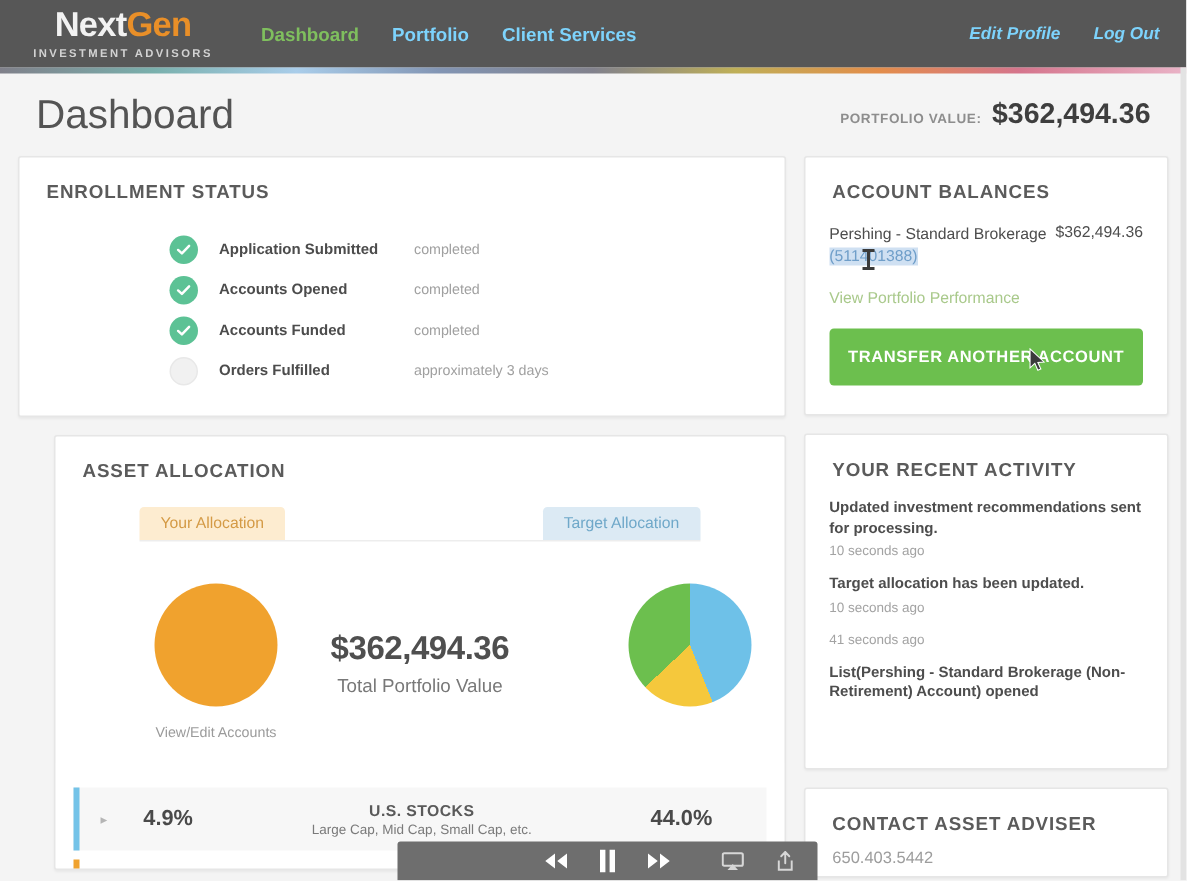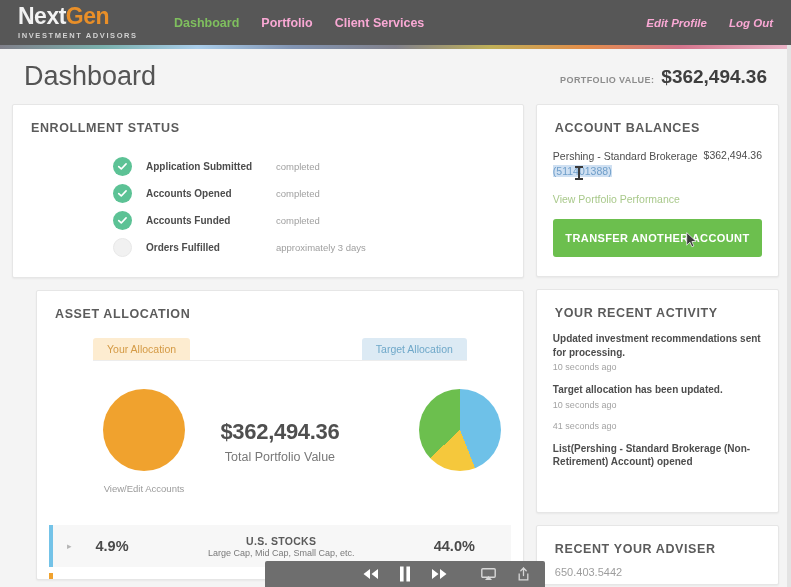--- a/index.html
+++ b/index.html
@@ -7,32 +7,32 @@
     width: 791px; height: 587px;
     font-family: "Liberation Sans", sans-serif;
     background: #f4f4f5;
     overflow: hidden;
   }
   #root { position: relative; width: 791px; height: 587px; overflow: hidden; background:#f4f4f4; }
 
   
   .navbar {
     position: relative; height: 45px; background: #575757;
-    display: flex; align-items: center; padding: 0 18px;
+    display: flex; align-items: center; padding: 0 18px; text-align: center;
   }
   .brand { display: flex; flex-direction: column; justify-content: center; width: 128px; }
   .brand-top { font-size: 23px; font-weight: bold; letter-spacing: -0.5px; line-height: 1; }
   .brand-next { color: #f2f2f2; }
   .brand-gen { color: #e98f28; }
   .brand-sub {
     font-size: 7.5px; color: #d2d2d2; letter-spacing: 1.6px;
     font-weight: bold; margin-top: 3px;
   }
   .nav-links { display: flex; align-items: center; gap: 22px; margin-left: 28px; }
-  .nav-link { font-size: 12.5px; color: #f9a8d4; font-weight: bold; cursor: pointer; white-space: nowrap; }
+  .nav-link { font-size: 12.5px; color: #7dd3fc; font-weight: bold; cursor: pointer; white-space: nowrap; }
   .nav-link.active { color: #7fbf5e; }
   .nav-right { margin-left: auto; display: flex; align-items: center; gap: 22px; }
   .nav-right .nav-link { font-weight: bold; font-size: 11.5px; font-style: italic; }
   .rainbow {
     height: 4px; width: 100%;
     background: linear-gradient(to right,
       #6b6b77 0%, #64a4a0 13%, #9cc6e8 25%, #6e84a8 37%,
       #6d6d7a 50%, #b5a33c 62%, #e07b2c 74%, #cf5e7a 86%, #e8a9c0 100%);
     opacity: 0.85;
   }
@@ -312,21 +312,21 @@
             <div class="act-time">41 seconds ago</div>
           </div>
           <div class="act-item">
             <div class="act-text">List(Pershing - Standard Brokerage (Non-Retirement) Account) opened</div>
 
           </div>
         </div>
       </div>
 
       <div class="card contact">
-        <div class="card-title">RECENT YOUR ADVISER</div>
+        <div class="card-title">CONTACT ASSET ADVISER</div>
         <div class="contact-phone">650.403.5442</div>
       </div>
 
     </div>
   </div>
 
   <div class="scroll-strip"></div>
 
   <div class="ibeam"></div>
   <div class="arrow-cursor">

